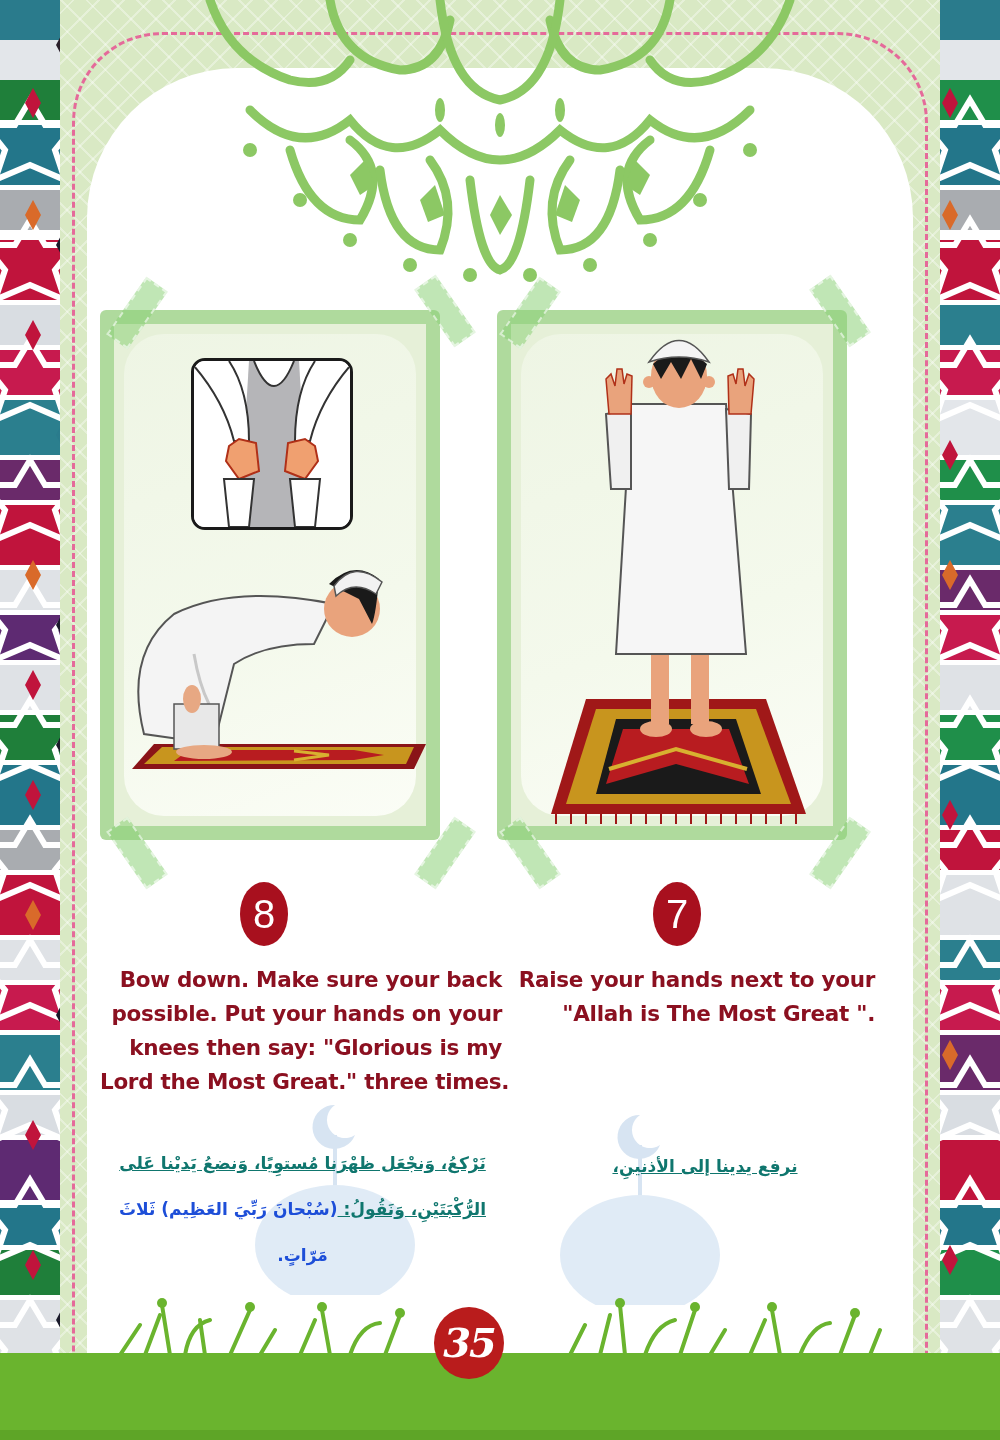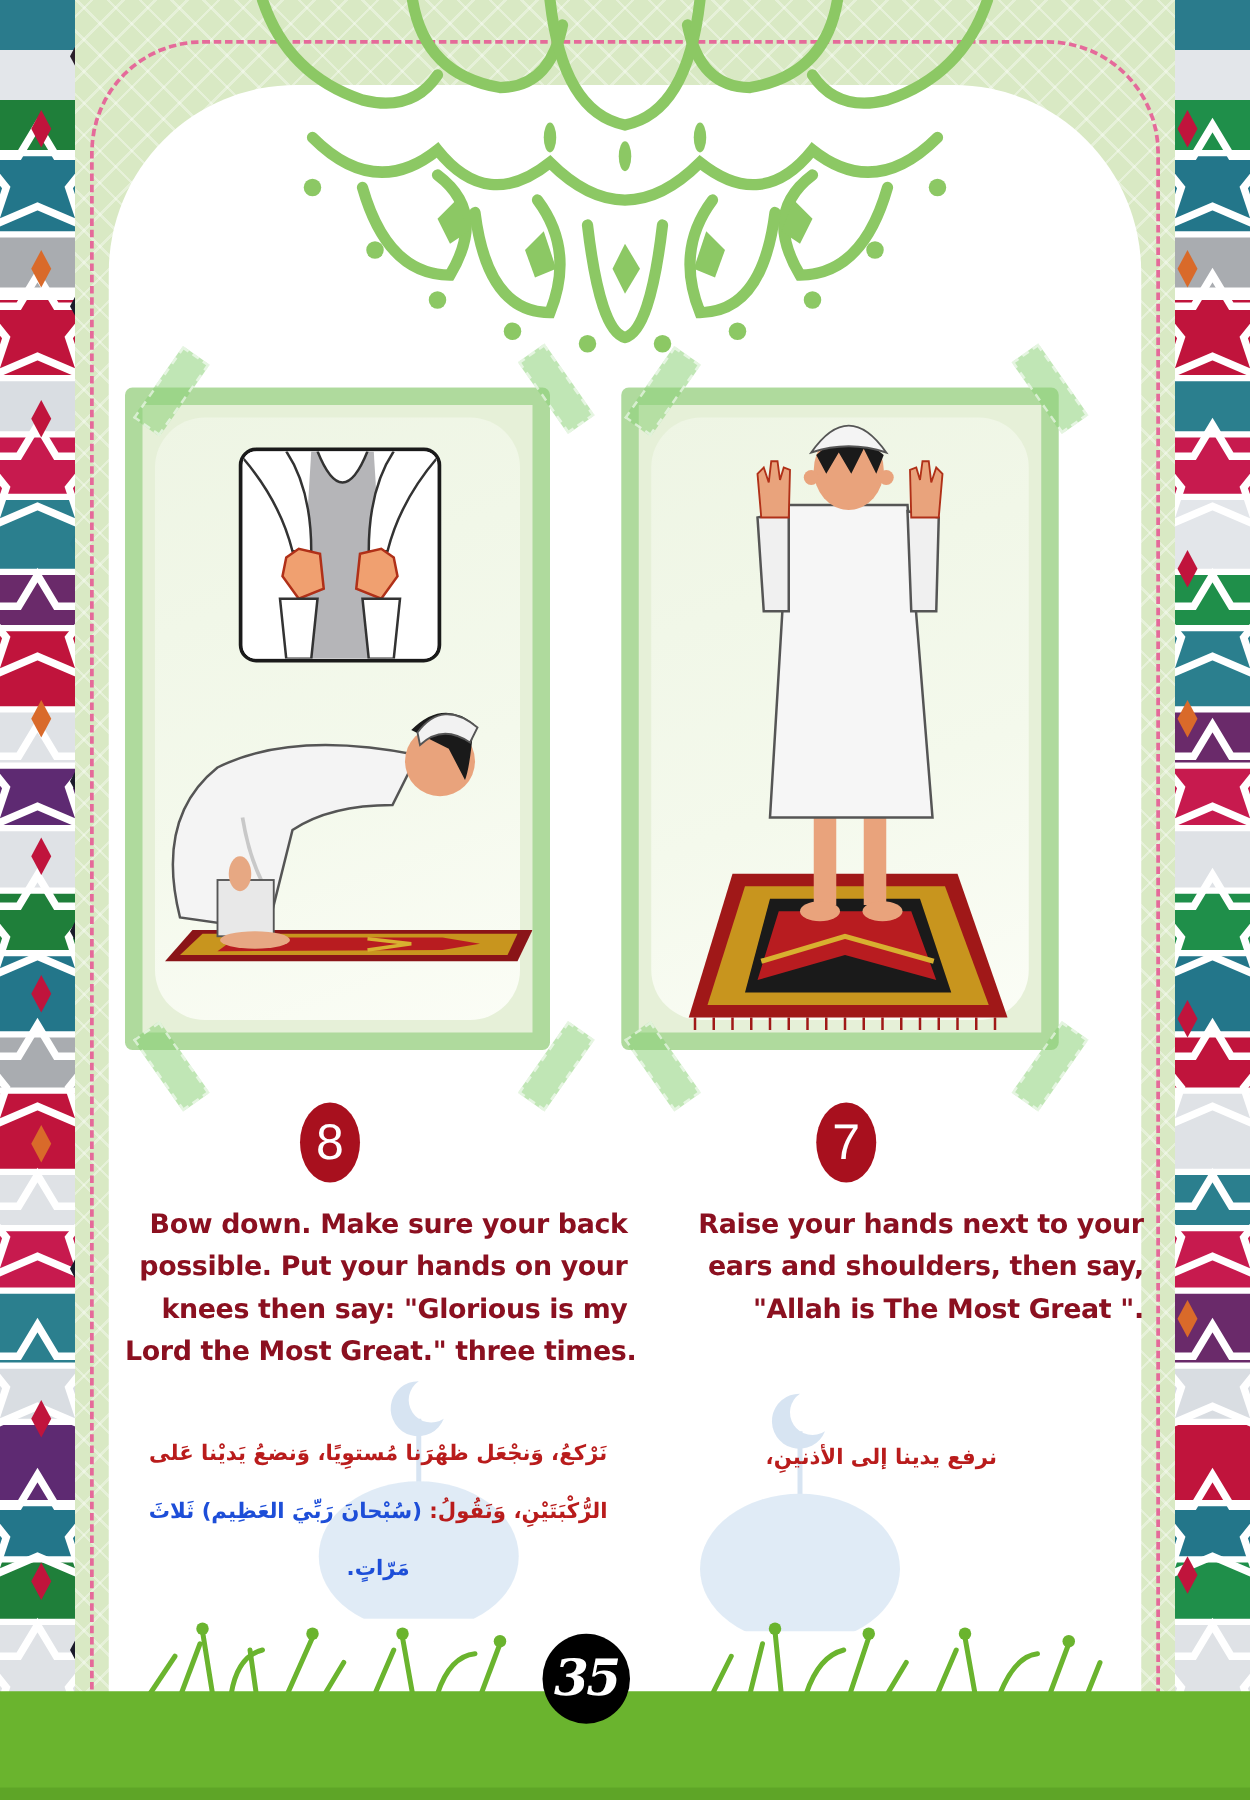--- a/index.html
+++ b/index.html
@@ -75,46 +75,46 @@
   
   .mosque { position: absolute; opacity: 0.55; }
 
   
   .en-text {
     position: absolute; color: #8b1020; font-weight: bold; font-size: 21.5px;
     line-height: 34px; text-align: center; font-family: "DejaVu Sans", sans-serif;
     letter-spacing: -0.3px;
   }
   .en-text.left { left: 100px; width: 402px; top: 963px; }
-  .en-text.right { left: 505px; width: 370px; top: 963px; margin-left: 40px; }
+  .en-text.right { left: 505px; width: 370px; top: 963px; }
   .en-text span { display: block; white-space: nowrap; text-align: right; }
 
   .ar-text {
     position: absolute; direction: rtl; text-align: center; font-weight: bold;
     font-size: 17px; line-height: 46px; font-family: "DejaVu Sans", sans-serif;
   }
   .ar-text.left { left: 115px; width: 375px; top: 1140px; }
   .ar-text.right { left: 580px; width: 250px; top: 1145px; line-height: 42px; }
-  .ar-dark { color: #b91c1c; display: block; }
+  .ar-dark { color: #0f766e; display: block; text-decoration: underline; }
   .ar-red { color: #1d4ed8; }
 
   
   .bottom-band {
     position: absolute; left: 0; right: 0; top: 1353px; height: 87px;
     background: #6ab42e;
   }
   .bottom-band::after {
     content: ""; position: absolute; left: 0; right: 0; bottom: 0; height: 10px;
     background: #5ea527;
   }
   .grass { position: absolute; left: 100px; top: 1285px; width: 800px; height: 70px; }
 
   .page-num {
     position: absolute; left: 434px; top: 1307px; width: 70px; height: 72px;
-    border-radius: 50%; background: #000000; color: #ffffff;
+    border-radius: 50%; background: #b91c1c; color: #ffffff;
     font-family: "DejaVu Serif", serif; font-style: italic; font-weight: bold;
     font-size: 40px; line-height: 72px; text-align: center; letter-spacing: -2px;
   }
 </style>
 </head>
 <body>
 
 <div class="side-border left">
   <svg width="100" height="1375" viewBox="0 0 100 1375">
     <defs>
@@ -400,21 +400,20 @@
 </svg>
 
 <div class="en-text left">
   <span>Bow down. Make sure your back</span>
   <span>possible. Put your hands on your</span>
   <span>knees then say: "Glorious is my</span>
   <span>Lord the Most Great." three times.</span>
 </div>
 <div class="en-text right">
   <span>Raise your hands next to your</span>
-  <span>ears and shoulders, then say,</span>
   <span>"Allah is The Most Great ".</span>
 </div>
 
 <div class="ar-text left">
   <span class="ar-dark">نَرْكعُ، وَنجْعَل ظهْرَنا مُستوِيًا، وَنضعُ يَديْنا عَلى</span>
   <span><span class="ar-dark" style="display:inline">الرُّكْبَتَيْنِ، وَنَقُولُ: </span><span class="ar-red">(سُبْحانَ رَبِّيَ العَظِيم) ثَلاثَ مَرّاتٍ.</span></span>
 </div>
 <div class="ar-text right">
   <span class="ar-dark">نرفع يدينا إلى الأذنينِ،</span>
 </div>

